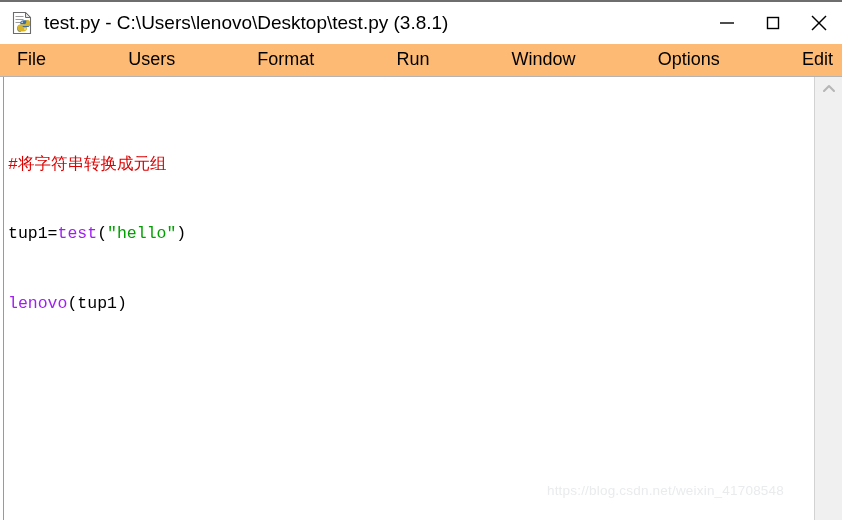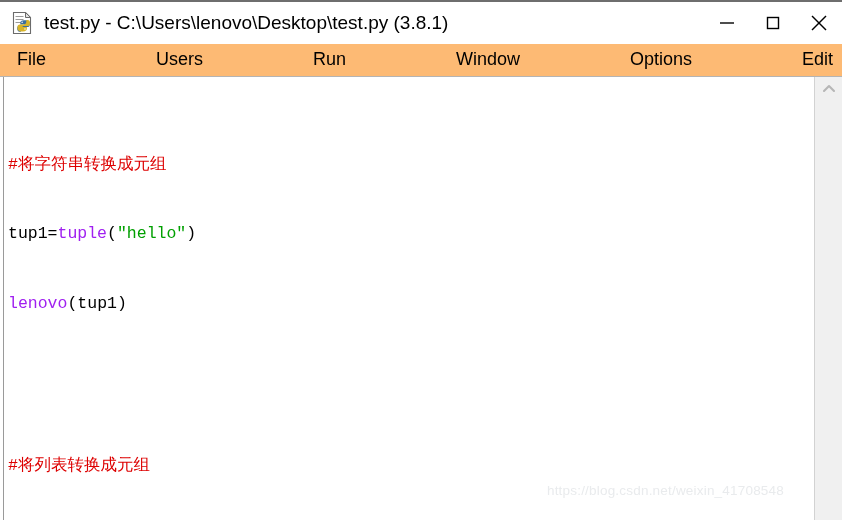--- a/index.html
+++ b/index.html
@@ -177,39 +177,39 @@
           <line x1="5" y1="5" x2="19" y2="19" stroke="#000000" stroke-width="1.4"></line>
           <line x1="19" y1="5" x2="5" y2="19" stroke="#000000" stroke-width="1.4"></line>
         </svg>
       </div>
     </div>
   </div>
 
   <div class="menubar">
     <div class="menu-item">File</div>
     <div class="menu-item">Users</div>
+    <div class="menu-item">Format</div>
     <div class="menu-item">Run</div>
     <div class="menu-item">Window</div>
     <div class="menu-item">Options</div>
     <div class="menu-item">Edit</div>
   </div>
 
   <div class="editor-wrap">
 
     <div class="gutter"></div>
 
     <div class="code-area">
       <div class="code">
 
         <div class="line"><span class="cmt">#将字符串转换成元组</span></div>
-        <div class="line"><span class="plain">tup1=</span><span class="kw">tuple</span><span class="plain">(</span><span class="str">"hello"</span><span class="plain">)</span></div>
+        <div class="line"><span class="plain">tup1=</span><span class="kw">test</span><span class="plain">(</span><span class="str">"hello"</span><span class="plain">)</span></div>
         <div class="line"><span class="kw">lenovo</span><span class="plain">(tup1)</span></div>
         <div class="line">&nbsp;</div>
 
-        <div class="line"><span class="cmt">#将列表转换成元组</span></div>
         
         
         
         
 
         
         
         
         
         

